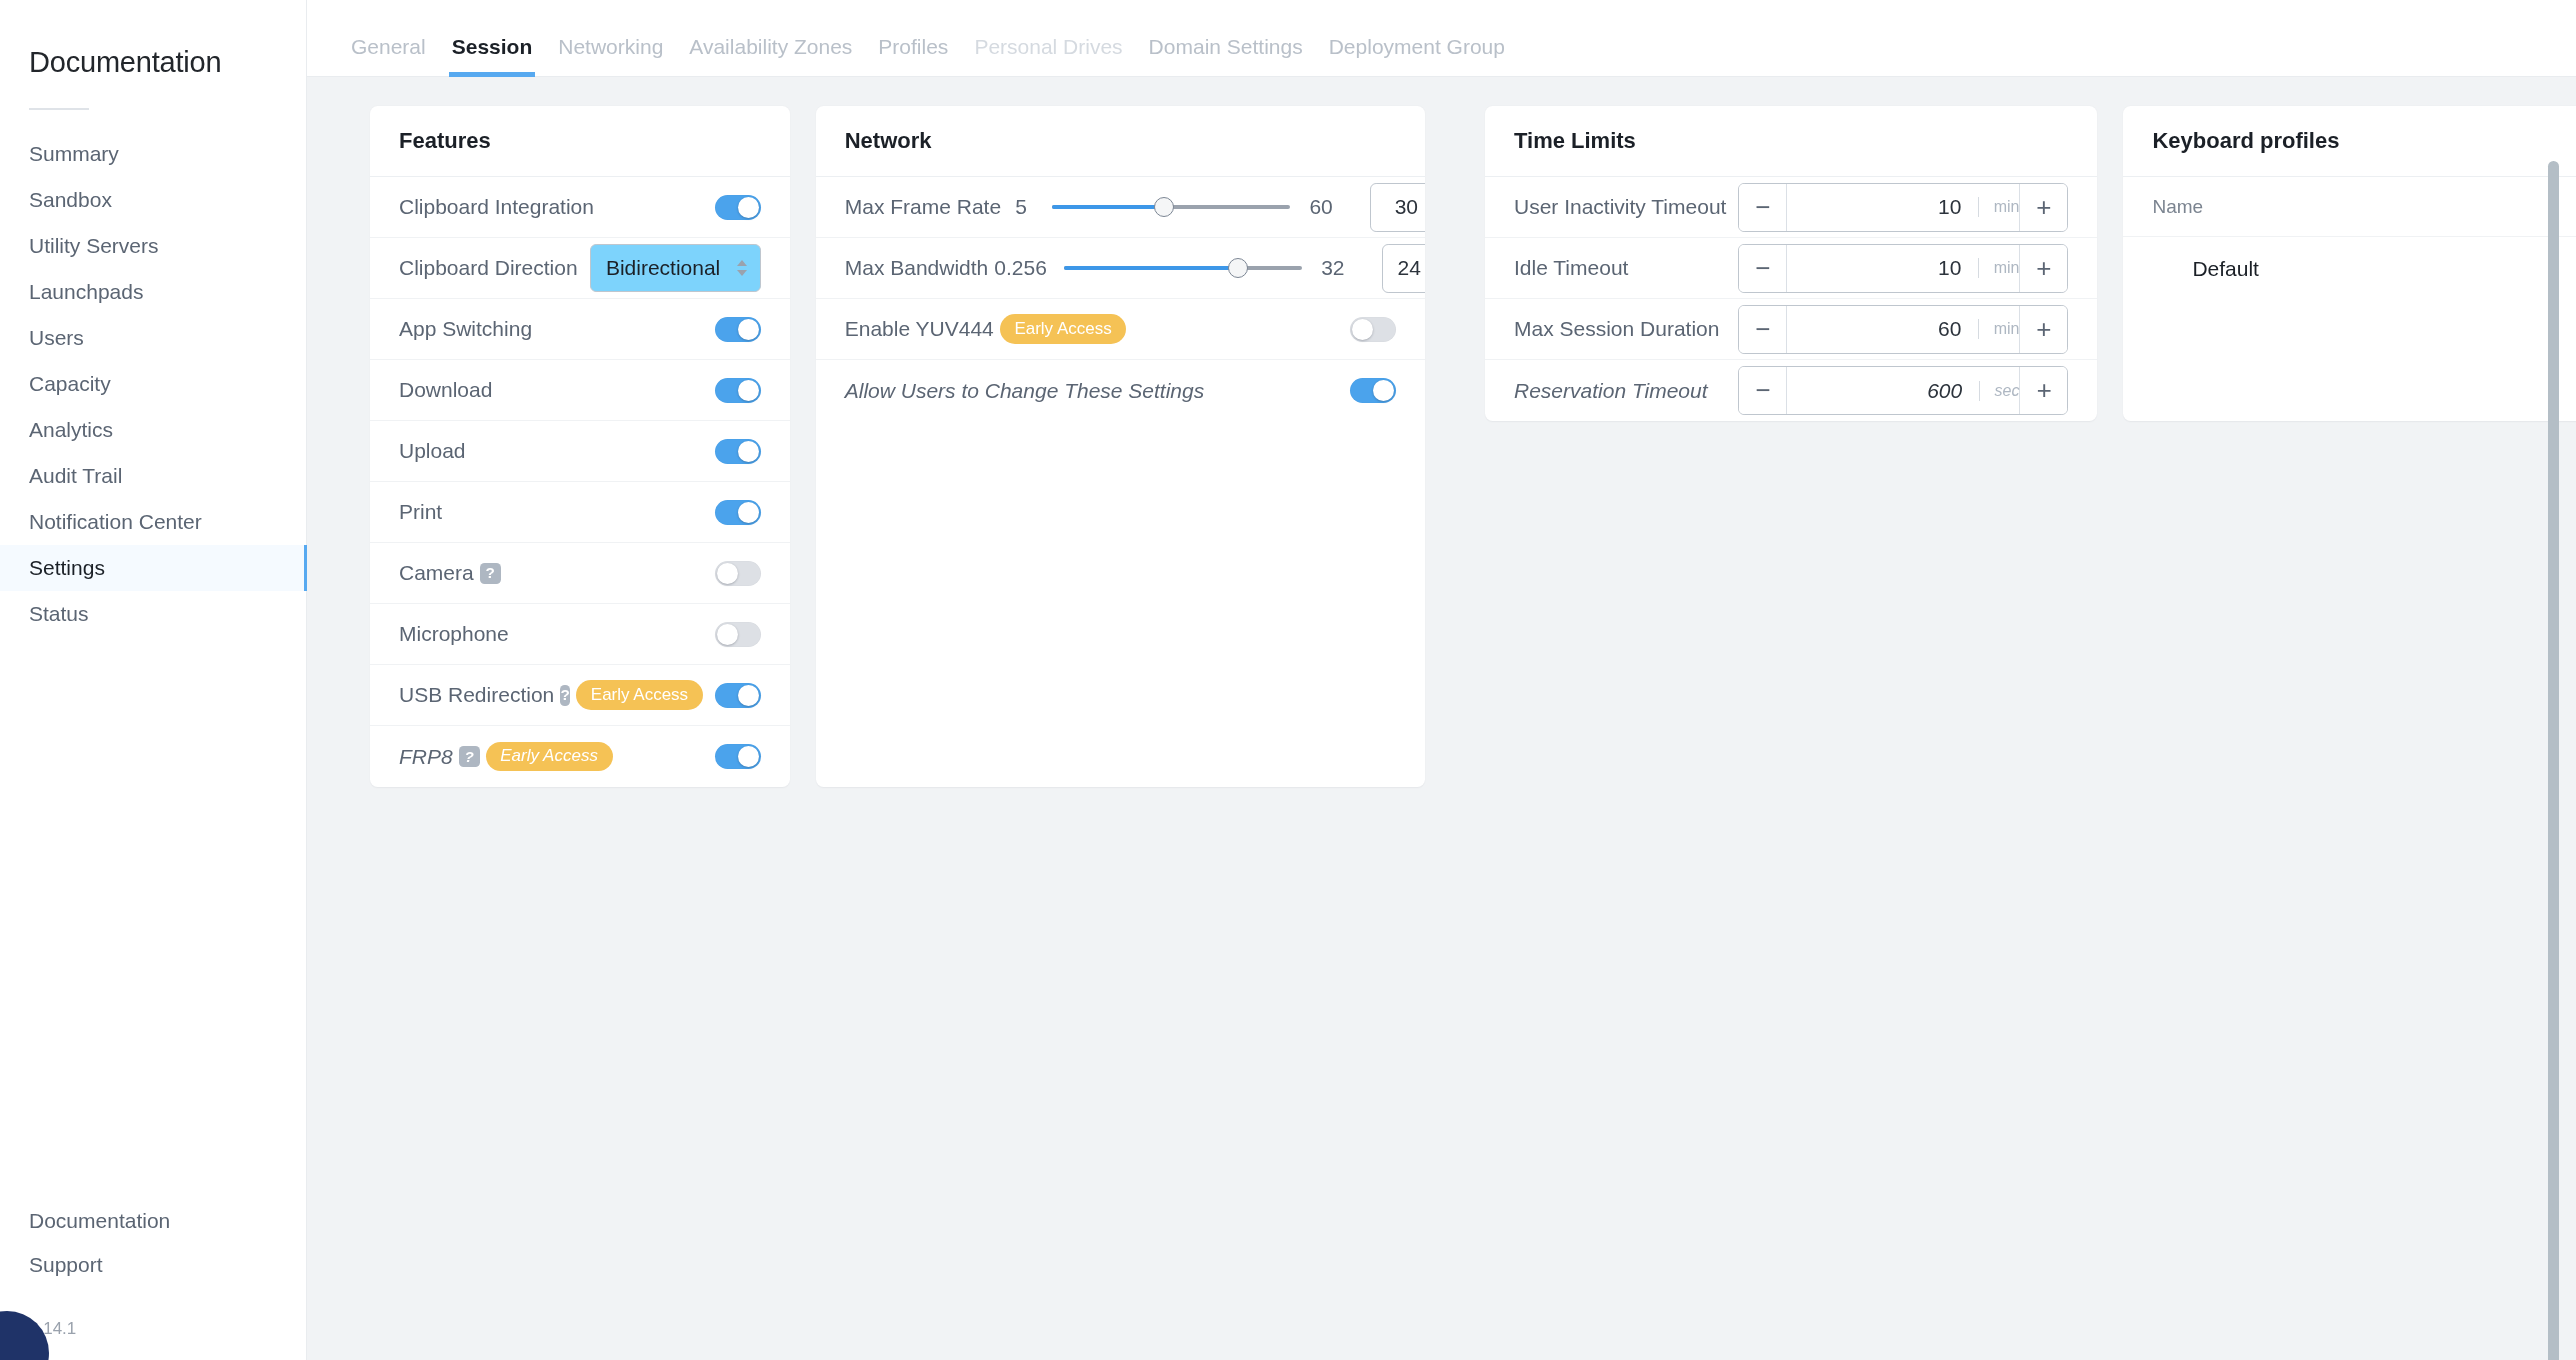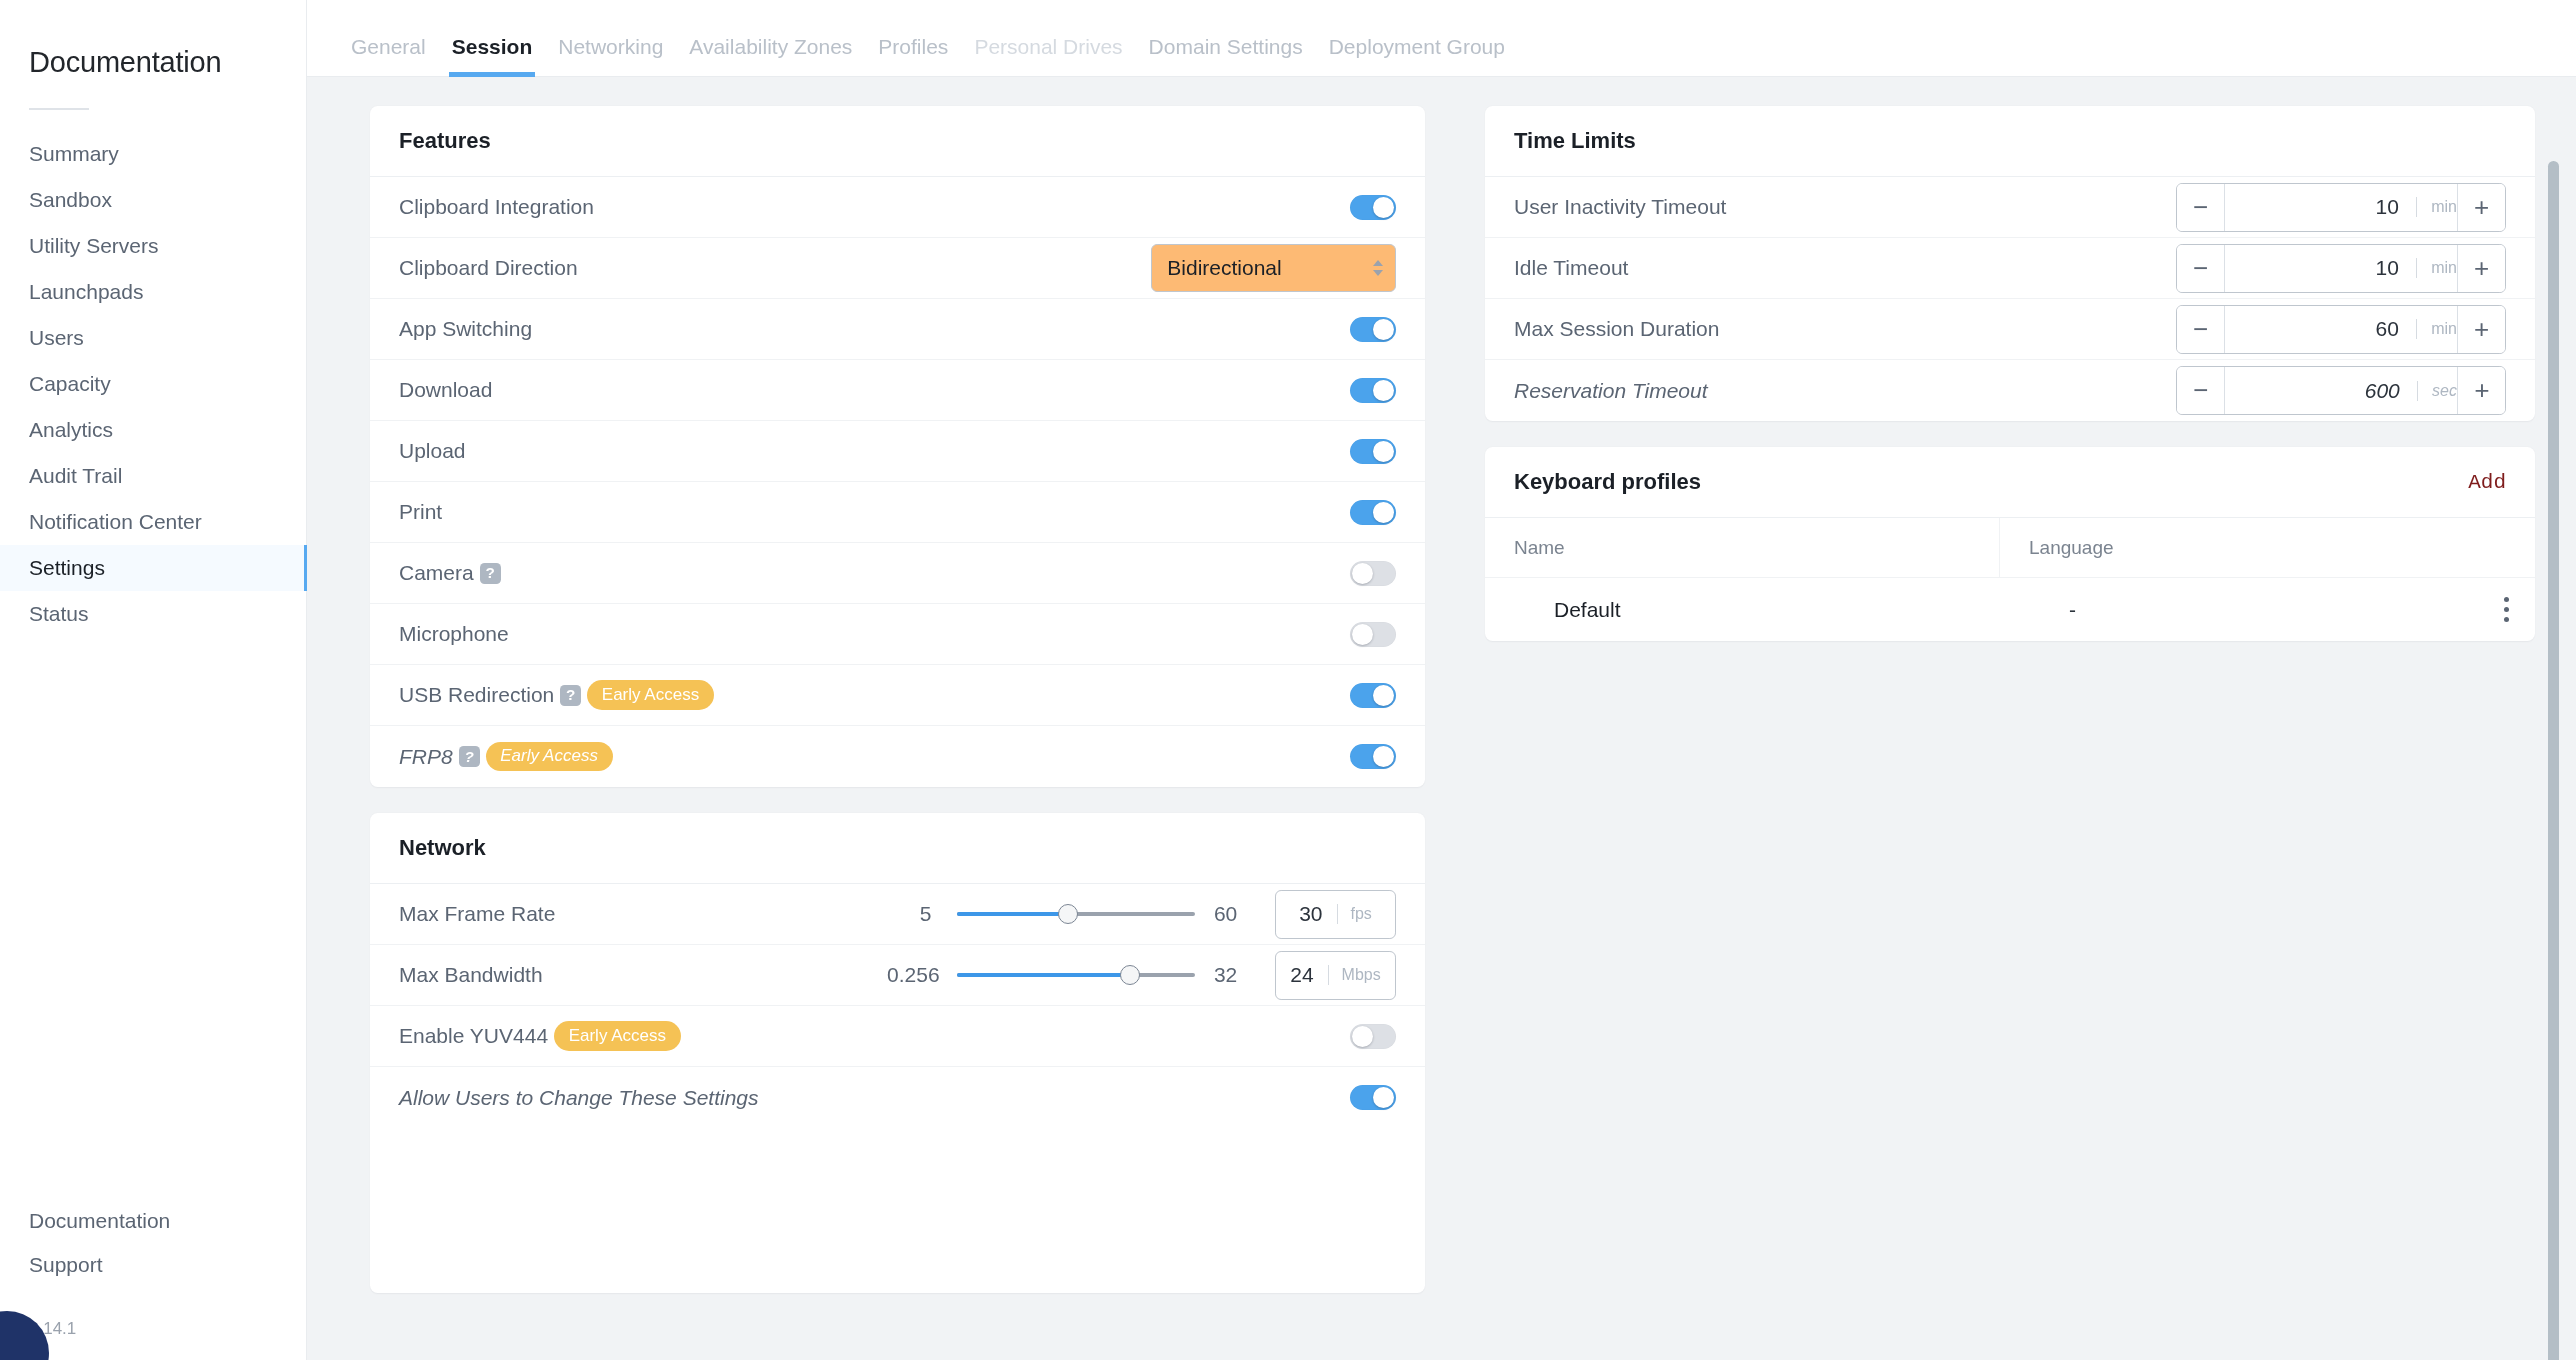--- a/index.html
+++ b/index.html
@@ -71,21 +71,21 @@
     content: ""; position: absolute; left: 10.7px; right: 10.7px; bottom: -0.8px;
     height: 4.6px; background: #57a9f0;
   }
 
   .content {
     flex: 1; background: #f1f3f5;
     padding: 29px 41px 0 31px;
     display: flex; gap: 28px; align-items: flex-start;
     position: relative;
   }
-  .col { display: flex; flex-direction: column; gap: 26px; padding-left: 32px; }
+  .col { display: flex; gap: 26px; padding-left: 32px; }
   .col-left { width: 1087px; min-width: 1087px; }
   .col-right { flex: 1; }
 
   .card {
     background: #ffffff; border-radius: 7.7px;
     box-shadow: 0 0.8px 1.5px rgba(16,24,40,.05);
     overflow: hidden;
   }
   .card-head {
     height: 71px; display: flex; align-items: center;
@@ -131,21 +131,21 @@
     position: absolute; top: 2.3px; left: 2.3px;
     width: 21px; height: 21px; border-radius: 50%;
     background: #ffffff; box-shadow: 0 0.8px 2.3px rgba(16,24,40,.3);
     transition: none;
   }
   .toggle.on .knob { left: 23px; }
 
   
   .select {
     width: 245px; height: 48px; border: 0.8px solid #bfc6ce;
-    border-radius: 6.1px; background: #fdba74;
+    border-radius: 6.1px; background: #7dd3fc;
     display: flex; align-items: center; justify-content: space-between;
     padding: 0 12.3px 0 15.3px; font-size: 21px; color: #1b2027;
     cursor: pointer;
   }
   .chev { display: flex; flex-direction: column; gap: 3.1px; }
   .chev i {
     width: 0; height: 0; border-left: 5.4px solid transparent;
     border-right: 5.4px solid transparent; display: block;
   }
   .chev i.up { border-bottom: 6.1px solid #9aa2ad; }

